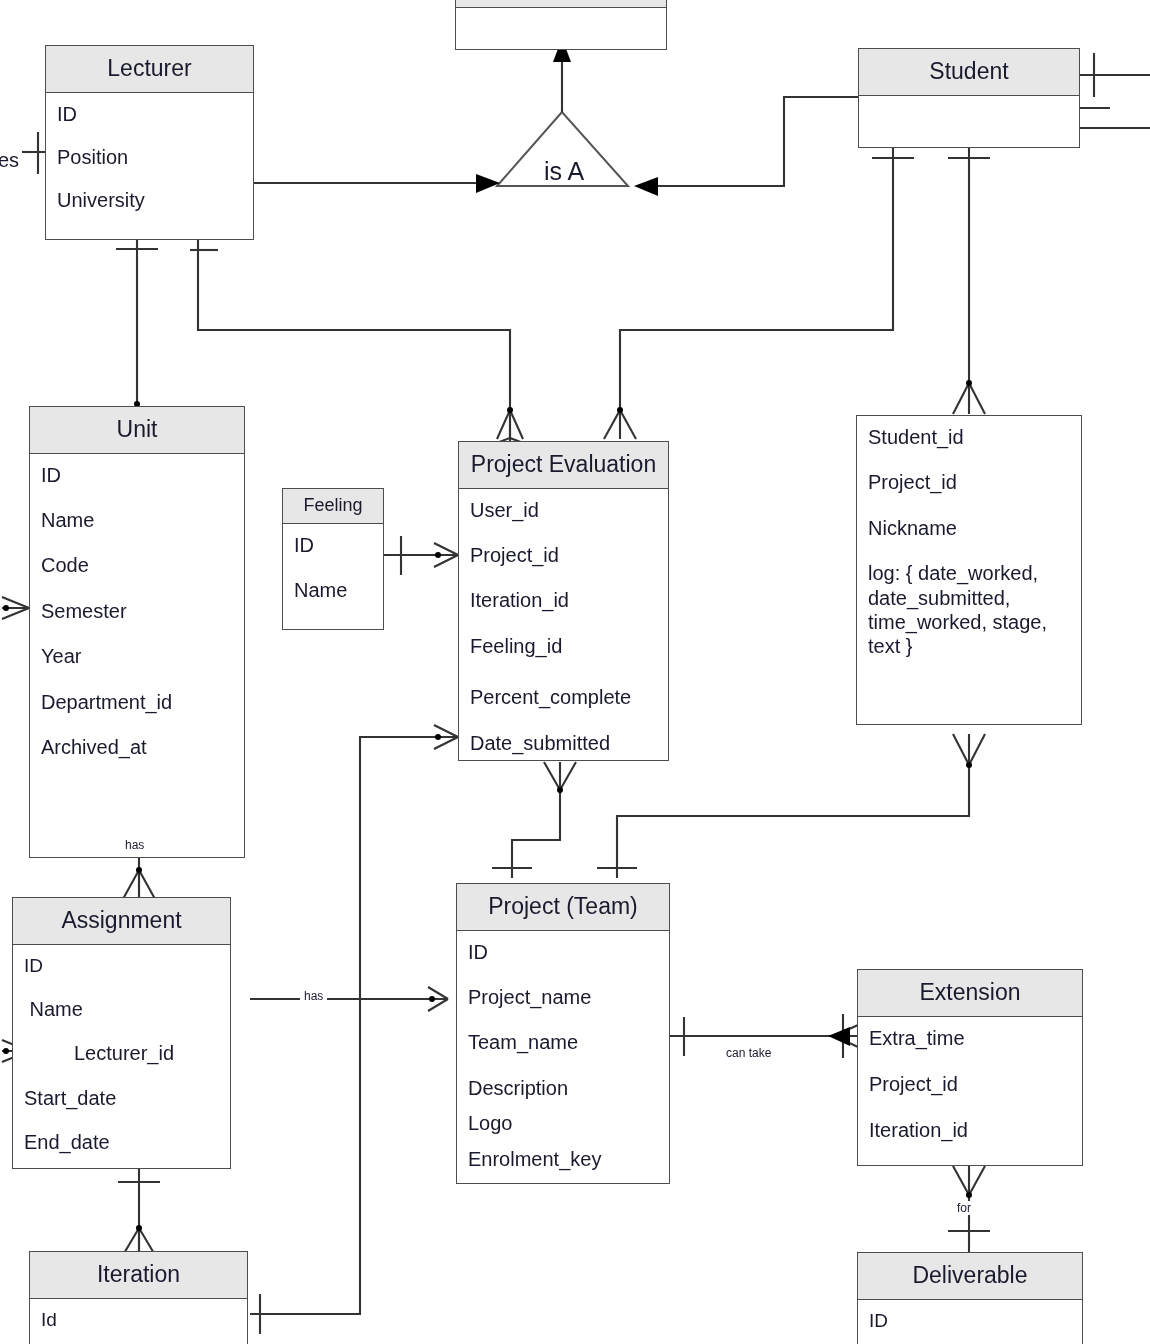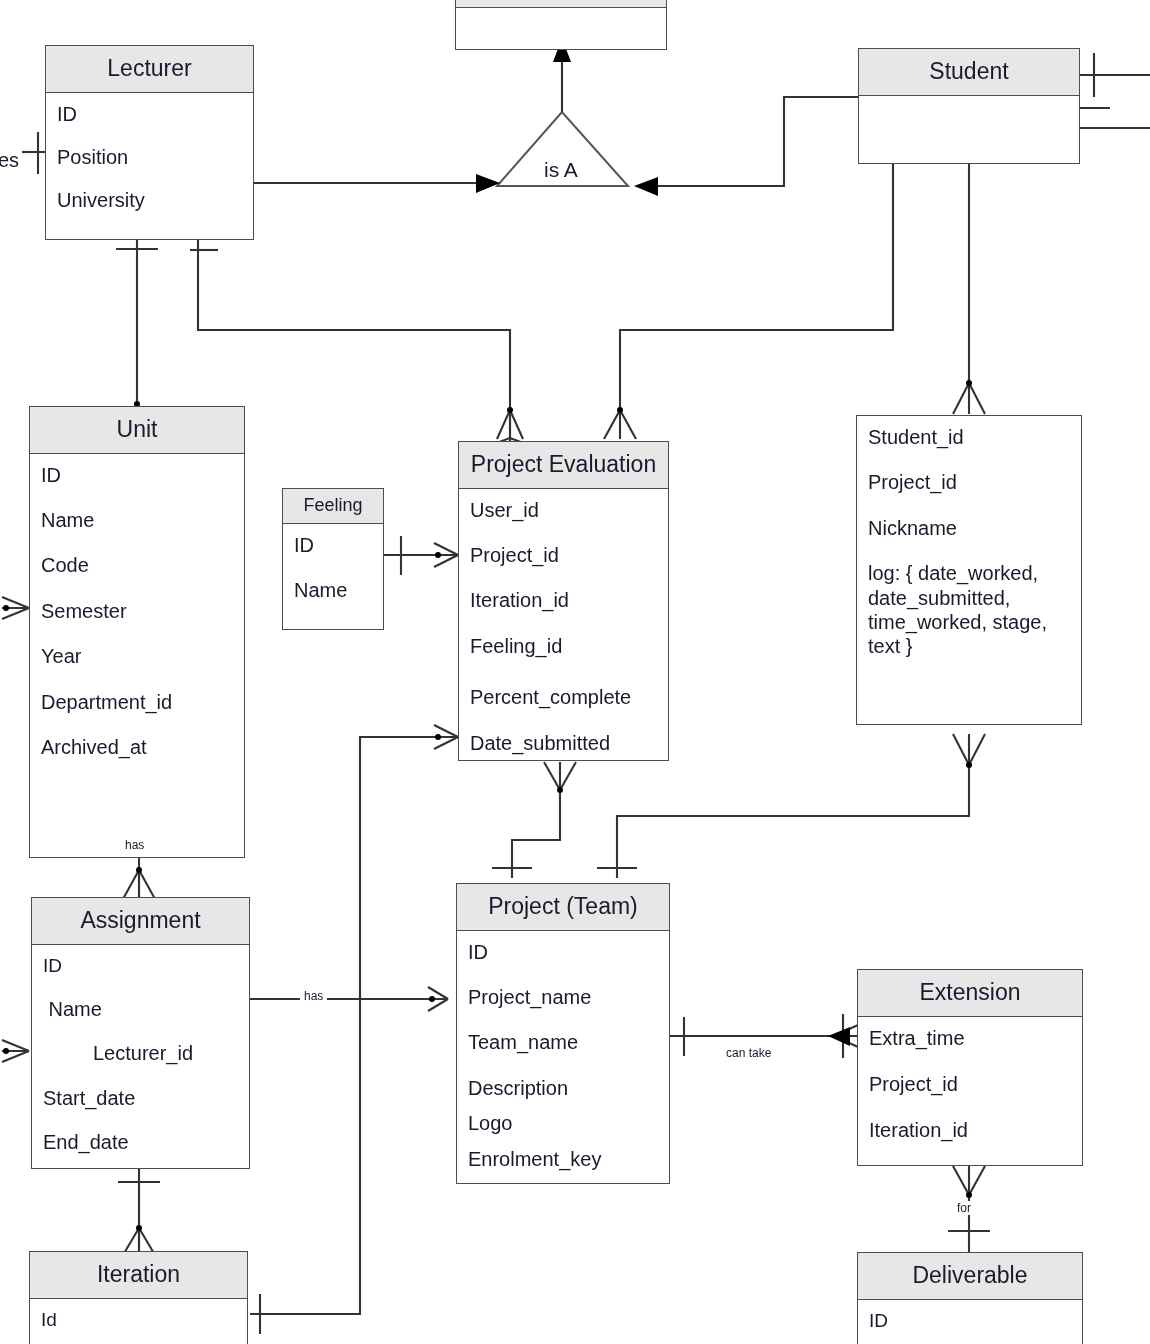--- a/index.html
+++ b/index.html
@@ -64,21 +64,21 @@
     font-size: 12px;
     line-height: 1;
     background: #ffffff;
     padding: 1px 4px;
     white-space: nowrap;
     z-index: 6;
   }
   .isa-label {
     position: absolute;
     color: #1a1a2e;
-    font-size: 21px;
+    font-size: 25px;
     line-height: 1;
     z-index: 6;
     white-space: nowrap;
   }
   .edge-label {
     position: absolute;
     color: #1a1a2e;
     font-size: 20px;
     line-height: 1;
     z-index: 6;
@@ -194,21 +194,21 @@
 
   <div class="entity" style="left:45px; top:45px; width:209px; height:195px;">
     <div class="entity-header">Lecturer</div>
     <div class="entity-body">
       <div class="attr" style="margin-bottom:19px;">ID</div>
       <div class="attr" style="margin-bottom:19px;">Position</div>
       <div class="attr">University</div>
     </div>
   </div>
 
-  <div class="entity" style="left:858px; top:48px; width:222px; height:116px;">
+  <div class="entity" style="left:858px; top:48px; width:222px; height:100px;">
     <div class="entity-header">Student</div>
     <div class="entity-body" style="height:55px;"></div>
   </div>
 
   <div class="entity" style="left:29px; top:406px; width:216px; height:452px;">
     <div class="entity-header">Unit</div>
     <div class="entity-body">
       <div class="attr" style="margin-bottom:21px;">ID</div>
       <div class="attr" style="margin-bottom:21px;">Name</div>
       <div class="attr" style="margin-bottom:21px;">Code</div>
@@ -244,21 +244,21 @@
       <div class="attr" style="margin-bottom:21px;">Student_id</div>
       <div class="attr" style="margin-bottom:21px;">Project_id</div>
       <div class="attr" style="margin-bottom:21px;">Nickname</div>
       <div class="attr multiline">log: { date_worked,
 date_submitted,
 time_worked, stage,
 text }</div>
     </div>
   </div>
 
-  <div class="entity" style="left:31px; top:897px; width:219px; height:272px;">
+  <div class="entity" style="left:12px; top:897px; width:219px; height:272px;">
     <div class="entity-header">Assignment</div>
     <div class="entity-body">
       <div class="attr" style="font-size:19px; margin-bottom:20px;">ID</div>
       <div class="attr" style="margin-bottom:20px;"> Name</div>
       <div class="attr" style="margin-bottom:20px;text-align:center;">Lecturer_id</div>
       <div class="attr" style="margin-bottom:20px;">Start_date</div>
       <div class="attr">End_date</div>
     </div>
   </div>
 

